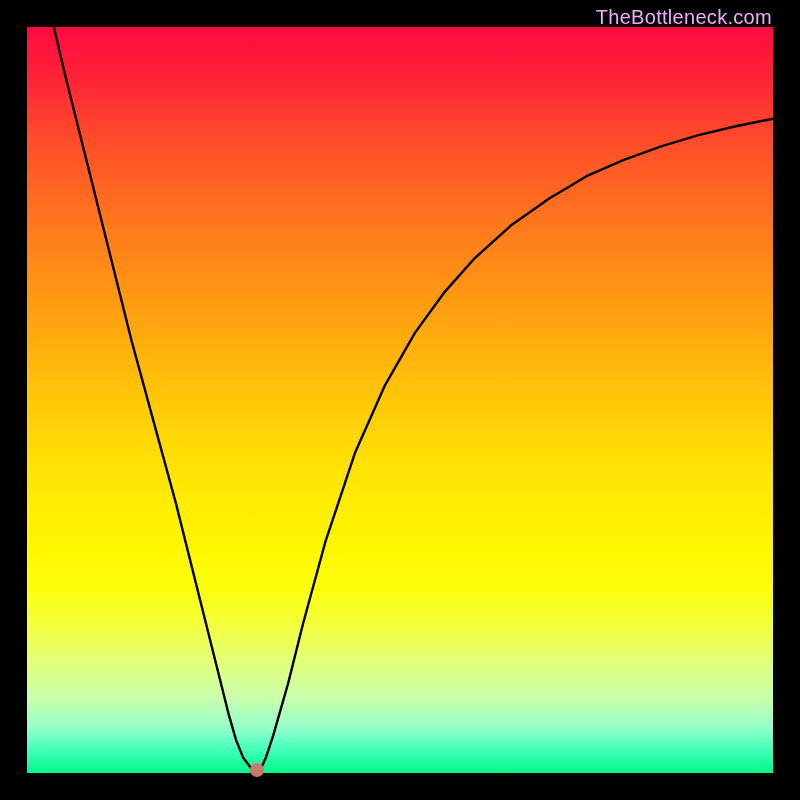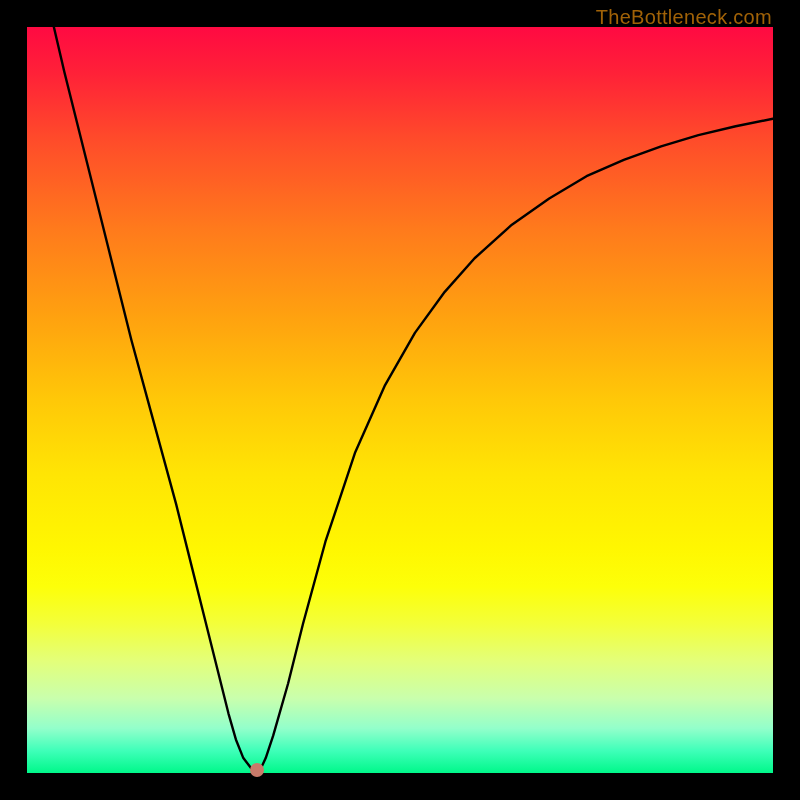--- a/index.html
+++ b/index.html
@@ -30,21 +30,21 @@
       #e3ff7a 85%,
       #c9ffad 90%,
       #93ffcb 94%,
       #3fffb9 97%,
       #00f88a 100%);
   }
   .watermark {
     position: absolute;
     top: 6px;
     right: 28px;
-    color: #a16207;
+    color: #f0abfc;
     font-size: 20px;
     letter-spacing: 0.3px;
     z-index: 5;
   }
   svg.curve {
     position: absolute;
     left: 0;
     top: 0;
     width: 746px;
     height: 746px;

